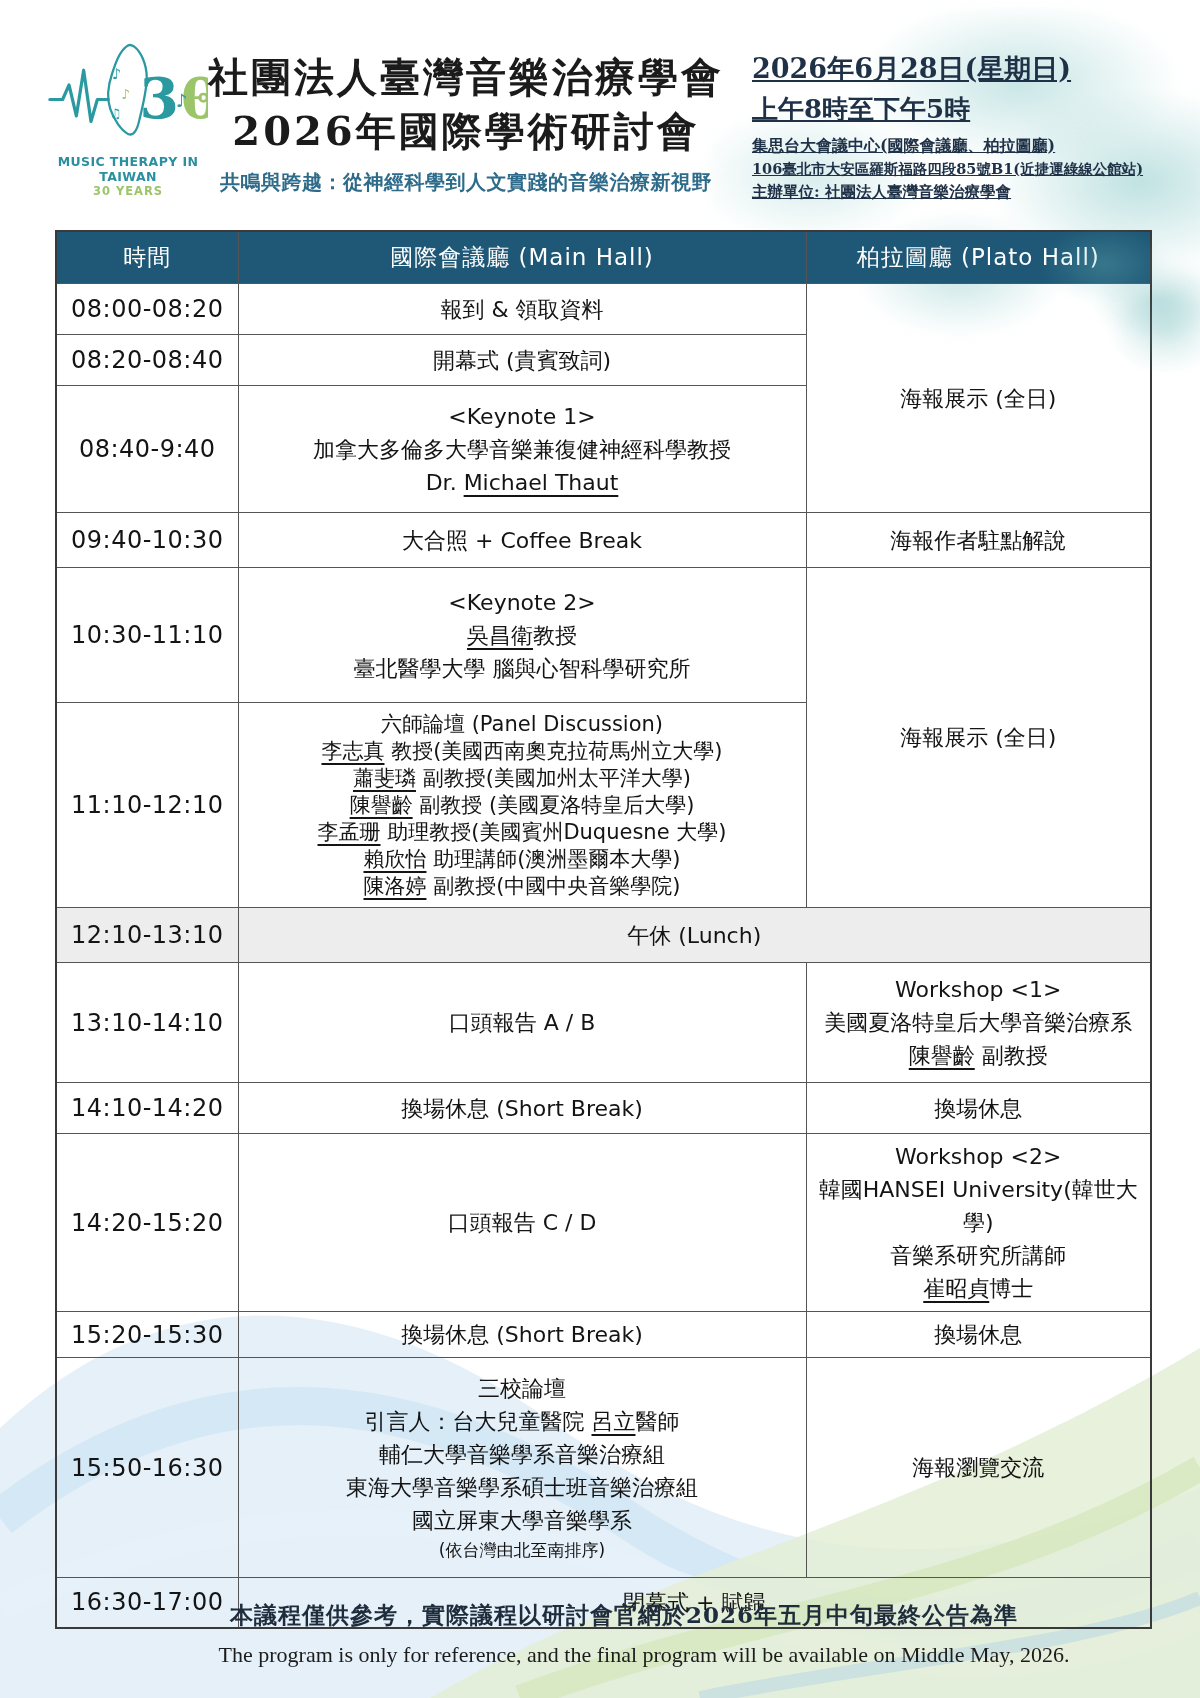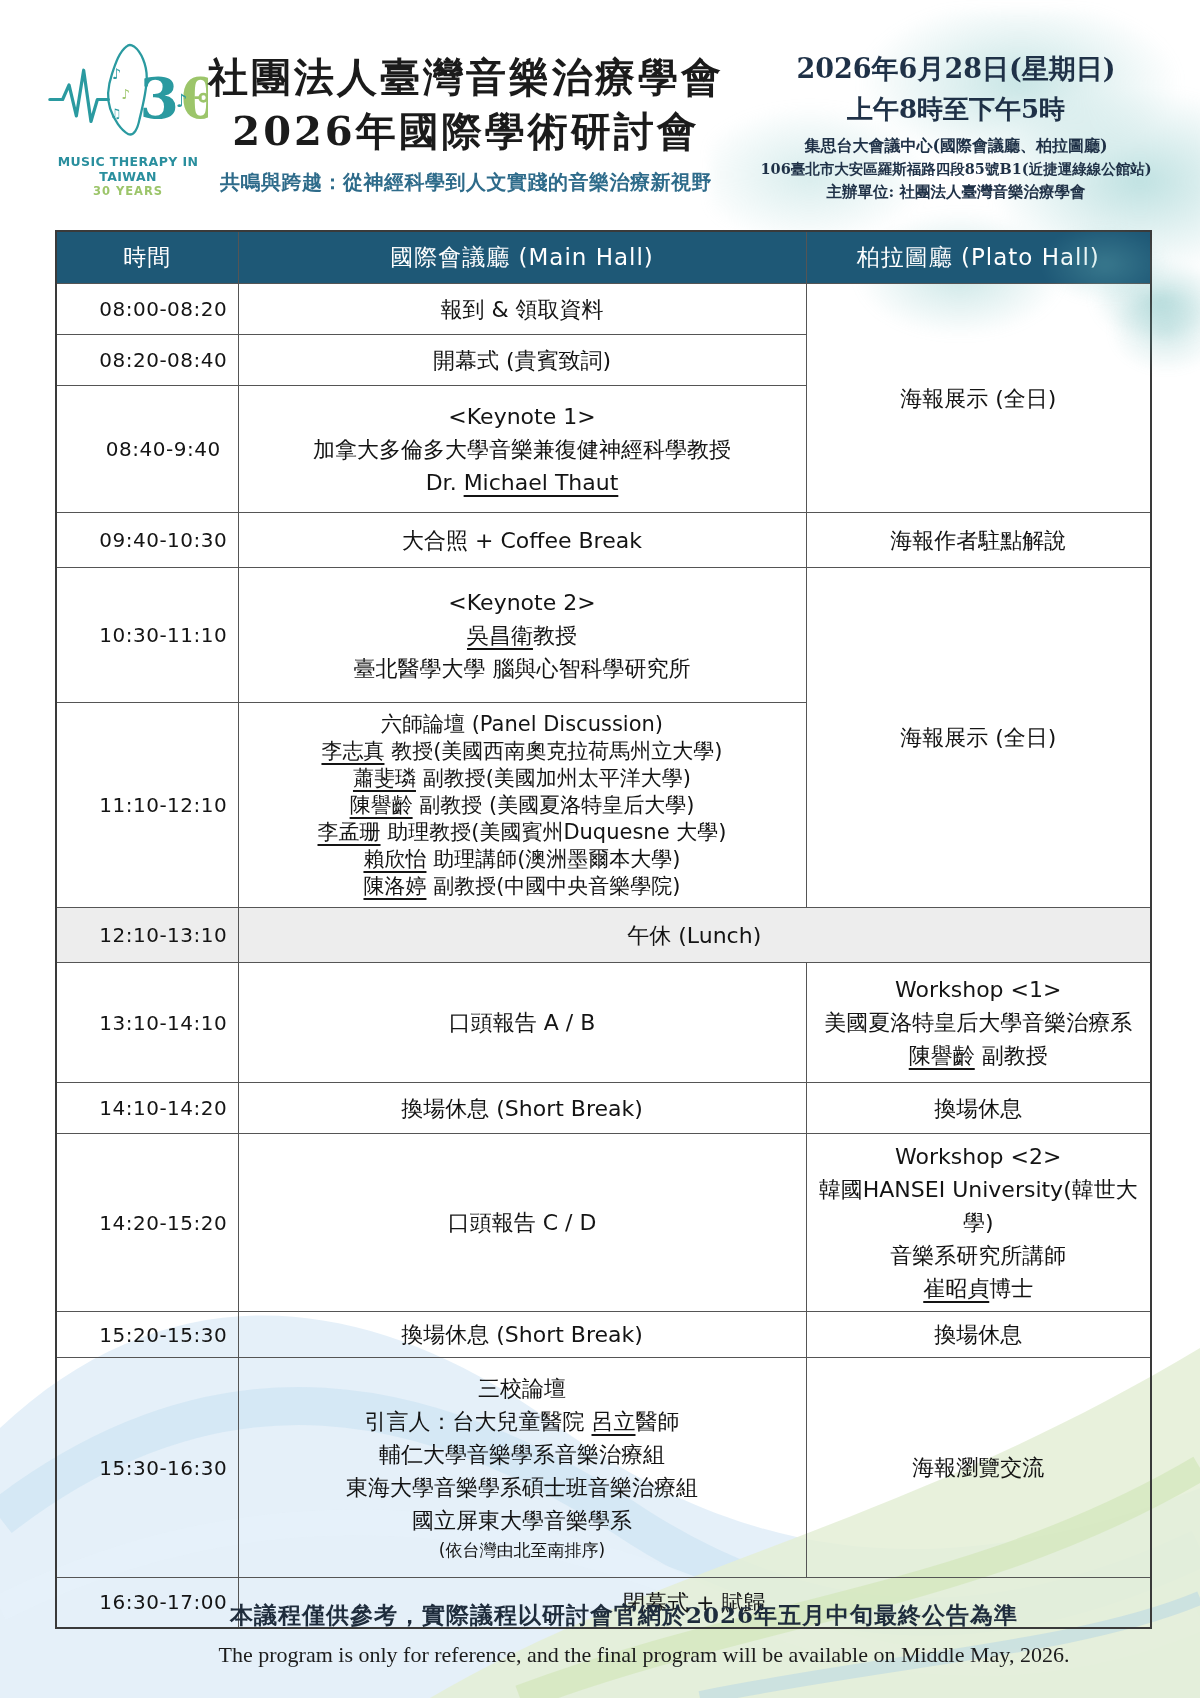--- a/index.html
+++ b/index.html
@@ -26,36 +26,36 @@
   .logo{position:absolute;left:48px;top:40px;width:160px;text-align:center;z-index:1;}
   .logo-caption1{font-size:12.5px;font-weight:bold;letter-spacing:.4px;color:#2a8f9e;margin-top:2px;}
   .logo-caption2{font-size:11.5px;font-weight:bold;letter-spacing:1px;color:#9cc56a;}
 
   .title-block{position:absolute;left:190px;top:50px;width:552px;text-align:center;z-index:1;}
   .title-line{font-family:"DejaVu Serif",serif;font-weight:700;font-size:40px;line-height:54px;
               letter-spacing:3px;color:#1b1b1b;}
   .subtitle{margin-top:11px;font-family:"DejaVu Serif",serif;font-weight:700;font-size:20px;
             color:#2e6b8a;letter-spacing:.5px;text-align:center;}
 
-  .event-block{position:absolute;left:752px;top:52px;width:408px;text-align:center;z-index:1;
-               font-family:"DejaVu Serif",serif;font-weight:700;color:#1f3147;}
+  .event-block{position:absolute;left:752px;top:52px;width:408px;z-index:1;
+               font-family:"DejaVu Serif",serif;font-weight:700;color:#1f3147;text-decoration:underline;}
   .event-date{font-size:27px;line-height:34px;}
   .event-time{font-size:26px;line-height:34px;margin-top:6px;}
   .event-venue{font-size:16px;line-height:24px;margin-top:8px;}
   .event-address{font-size:14.5px;line-height:22px;}
   .event-organizer{font-size:15.5px;line-height:23px;}
 
   
   table.schedule{position:absolute;left:55px;top:230px;width:1095px;z-index:1;
                  border-collapse:collapse;table-layout:fixed;background:transparent;}
   table.schedule th, table.schedule td{border:1.5px solid #555;}
   table.schedule{border:2px solid #3a3a3a;}
   th.hdr{height:49px;background:#1e5876;color:#ffffff;font-weight:normal;font-size:23px;letter-spacing:1px;}
   td{text-align:center;padding:6px 4px;vertical-align:middle;background:transparent;}
-  td.time{font-size:20px;letter-spacing:.5px;color:#141414;padding-left:36px;}
+  td.time{font-size:24px;letter-spacing:.5px;color:#141414;}
   .line{font-size:22px;line-height:33px;color:#141414;}
   td.compact .line{font-size:21px;line-height:27px;}
   .line.small{font-size:17px;line-height:27px;}
   .u{text-decoration:underline;text-underline-offset:5px;text-decoration-thickness:1.5px;}
   td.shaded{background:#ededed;}
 
   
   .footer-zh{position:absolute;left:0;top:1600px;width:1200px;text-align:center;z-index:1;
              font-family:"DejaVu Serif",serif;font-weight:700;font-size:23px;color:#1e2c3c;letter-spacing:1px;margin-left:24px;}
   .footer-en{position:absolute;left:0;top:1642px;width:1200px;text-align:center;z-index:1;
@@ -223,21 +223,21 @@
         <tr style="height: 45px;">
           <td class="time">15:20-15:30</td>
           <td>
             <div class="line"><span>換場休息 (Short Break)</span></div>
           </td>
           <td>
             <div class="line"><span>換場休息</span></div>
           </td>
         </tr>
         <tr style="height: 220px;">
-          <td class="time">15:30-16:30</td>
+          <td class="time">15:50-16:30</td>
           <td>
             <div class="line"><span>三校論壇</span></div>
             <div class="line"><span>引言人：台大兒童醫院 </span><span class="u">呂立</span><span>醫師</span></div>
             <div class="line"><span>輔仁大學音樂學系音樂治療組</span></div>
             <div class="line"><span>東海大學音樂學系碩士班音樂治療組</span></div>
             <div class="line"><span>國立屏東大學音樂學系</span></div>
             <div class="line small"><span>(依台灣由北至南排序)</span></div>
           </td>
           <td>
             <div class="line"><span>海報瀏覽交流</span></div>

